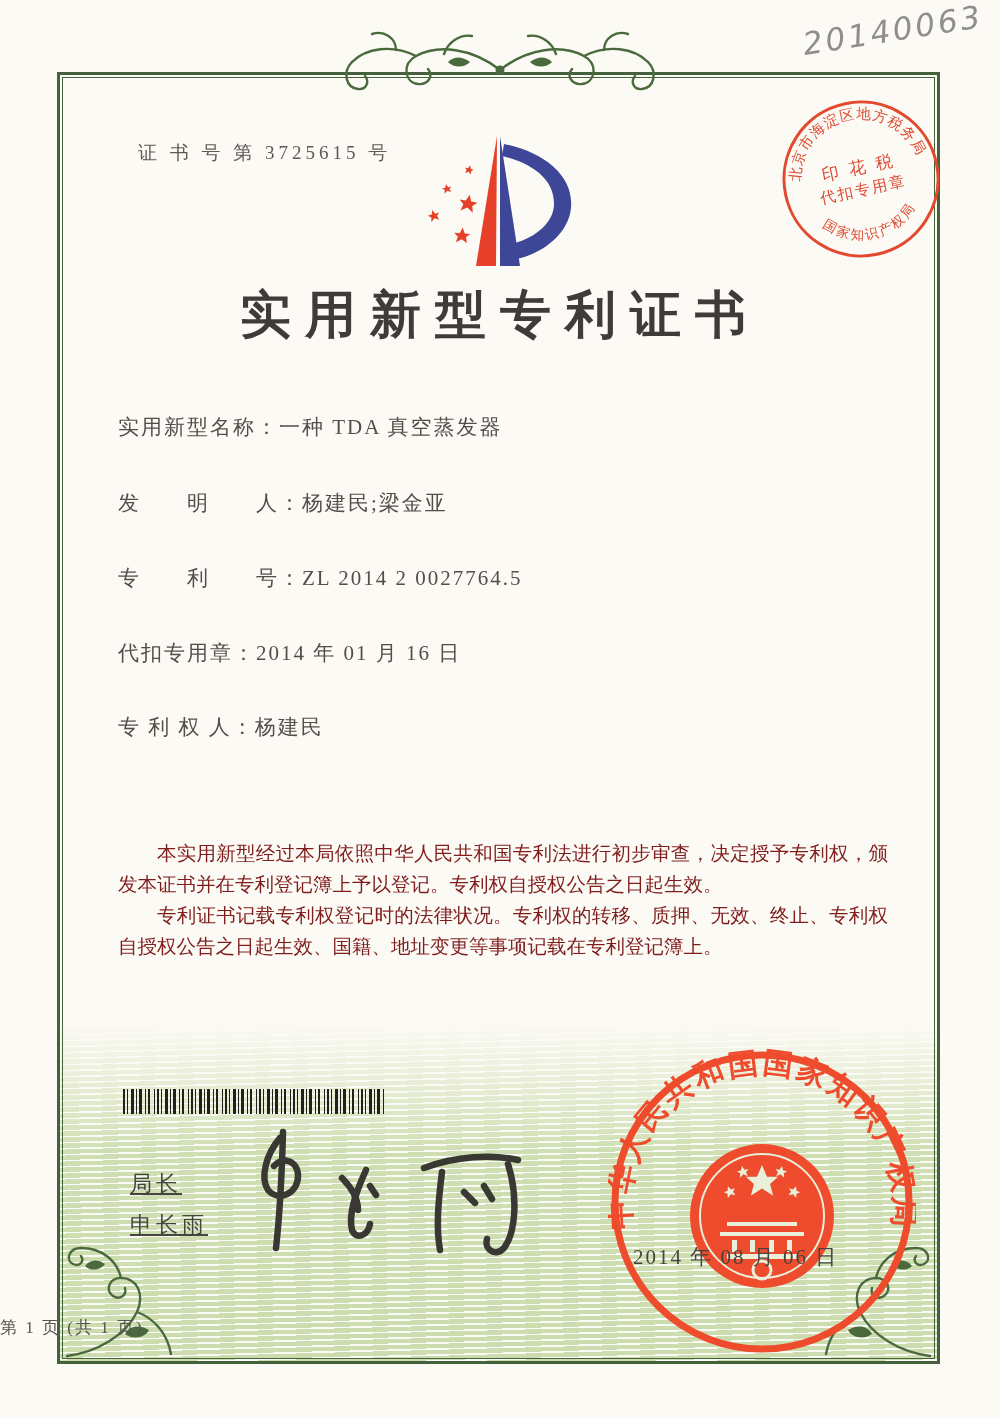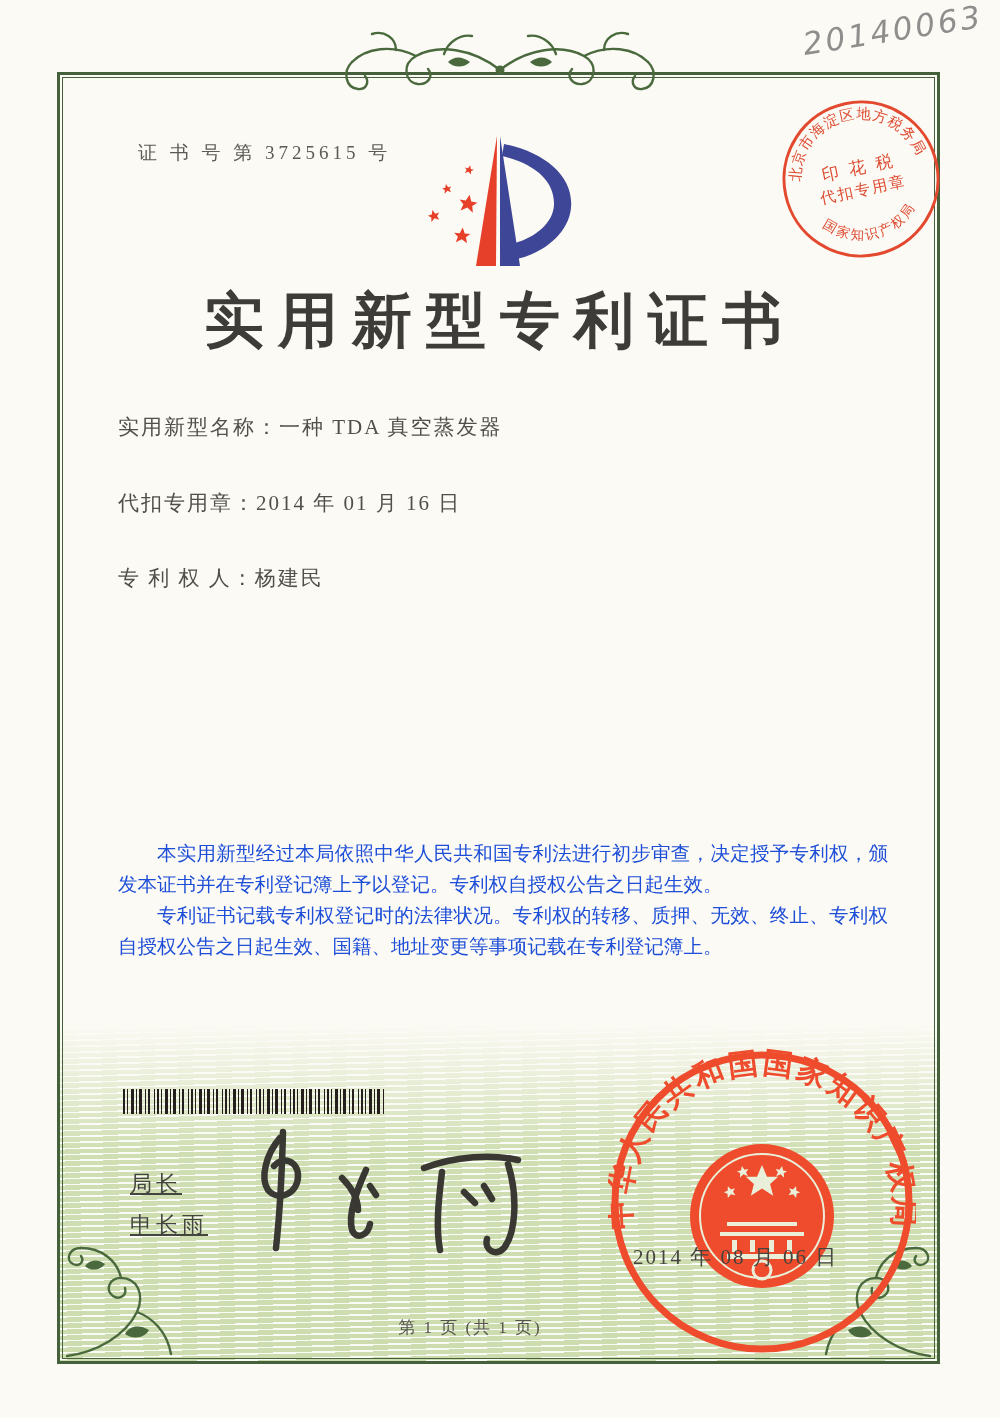--- a/index.html
+++ b/index.html
@@ -38,33 +38,33 @@
     font-size:31px;color:#8f8e8c;letter-spacing:3px;transform:rotate(-9deg);
   }
   .cert-no{
     position:absolute;left:95px;top:140px;z-index:5;
     font-size:19px;letter-spacing:4px;color:#5c5a55;margin-left:43px;
   }
   .logo{position:absolute;left:412px;top:128px;z-index:5;}
   .tax-stamp{position:absolute;left:776px;top:94px;z-index:5;transform:rotate(-12deg);}
   .title{
     position:absolute;left:0;right:0;top:281px;z-index:5;text-align:center;
-    font-size:60px;font-weight:bold;letter-spacing:14px;color:#3e3c38;
+    font-size:51px;font-weight:bold;letter-spacing:14px;color:#3e3c38;
   }
   .fields{position:absolute;inset:0;z-index:5;}
   .field-row{position:absolute;left:118px;font-size:21px;color:#514f4a;letter-spacing:2px;white-space:nowrap;}
   .field-row:nth-of-type(1){top:413px}
   .field-row:nth-of-type(2){top:489px}
   .field-row:nth-of-type(3){top:564px}
   .field-row:nth-of-type(4){top:639px}
   .field-row:nth-of-type(5){top:713px}
   .field-row:nth-of-type(6){top:787px}
   .body-text{
     position:absolute;left:118px;width:770px;top:838px;z-index:5;
-    font-size:19.5px;line-height:31px;color:#1d4ed8;text-align:justify;
+    font-size:19.5px;line-height:31px;color:#7f1d1d;text-align:justify;
   }
   .body-text p{margin:0;text-indent:2em;}
   .barcode{
     position:absolute;left:123px;top:1089px;width:262px;height:25px;z-index:5;
     background:repeating-linear-gradient(90deg,
       #241f1c 0 2px, transparent 2px 4px,
       #241f1c 4px 5px, transparent 5px 8px,
       #241f1c 8px 11px, transparent 11px 13px,
       #241f1c 13px 14px, transparent 14px 16px,
       #241f1c 16px 19px, transparent 19px 22px,
@@ -72,21 +72,21 @@
       #241f1c 25px 27px, transparent 27px 31px,
       #241f1c 31px 32px, transparent 32px 34px);
   }
   .signer{position:absolute;left:130px;top:1163px;z-index:5;font-size:22px;color:#454540;letter-spacing:4px;line-height:41px;text-decoration:underline;}
   .signature-svg{position:absolute;left:246px;top:1126px;z-index:6;}
   .seal{position:absolute;left:608px;top:1048px;z-index:5;}
   .seal-date{
     position:absolute;left:633px;top:1243px;z-index:6;
     font-size:21px;letter-spacing:2px;color:#45443e;white-space:nowrap;
   }
-  .footer{position:absolute;left:0;width:940px;top:1316px;z-index:5;text-align:center;font-size:17px;color:#56544e;letter-spacing:2px;}
+  .footer{position:absolute;left:0;width:940px;top:1316px;z-index:5;text-align:left;font-size:17px;color:#56544e;letter-spacing:2px;}
 </style>
 </head>
 <body>
 
 <div class="page">
 
   <div class="guilloche"></div>
   <div class="frame"></div>
 
   <svg class="ornament ot" width="340" height="84" viewBox="-170 0 340 84">
@@ -159,20 +159,22 @@
       <textPath href="#tsBot" startOffset="50%" text-anchor="middle">国家知识产权局</textPath>
     </text>
     <text x="0" y="-6" font-size="17" fill="#dd4a30" text-anchor="middle" letter-spacing="3" font-family="Liberation Serif, DejaVu Serif, serif">印 花 税</text>
     <text x="0" y="16" font-size="15.5" fill="#dd4a30" text-anchor="middle" letter-spacing="2" font-family="Liberation Serif, DejaVu Serif, serif">代扣专用章</text>
   </svg>
 
   <div class="title">实用新型专利证书</div>
 
   <div class="fields">
     <div class="field-row"><span>实用新型名称：</span><span>一种 TDA 真空蒸发器</span></div>
+    <div class="field-row"><span>发　　明　　人：</span><span>杨建民;梁金亚</span></div>
+    <div class="field-row"><span>专　　利　　号：</span><span>ZL 2014 2 0027764.5</span></div>
     <div class="field-row"><span>代扣专用章：</span><span>2014 年 01 月 16 日</span></div>
     <div class="field-row"><span>专 利 权 人：</span><span>杨建民</span></div>
   </div>
 
   <div class="body-text">
     <p>本实用新型经过本局依照中华人民共和国专利法进行初步审查，决定授予专利权，颁发本证书并在专利登记簿上予以登记。专利权自授权公告之日起生效。</p>
     <p>专利证书记载专利权登记时的法律状况。专利权的转移、质押、无效、终止、专利权自授权公告之日起生效、国籍、地址变更等事项记载在专利登记簿上。</p>
   </div>
 
   <div class="barcode"></div>

